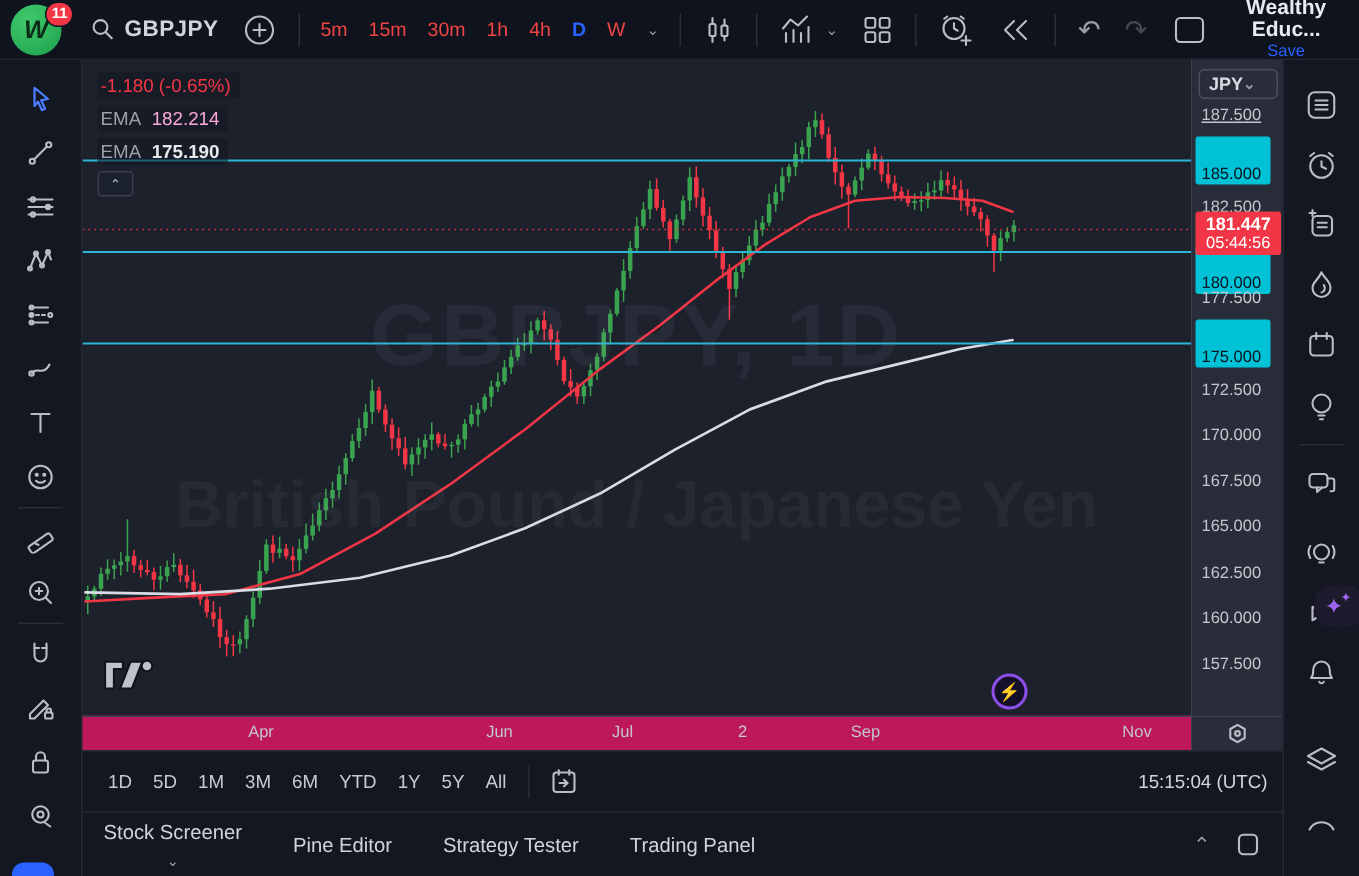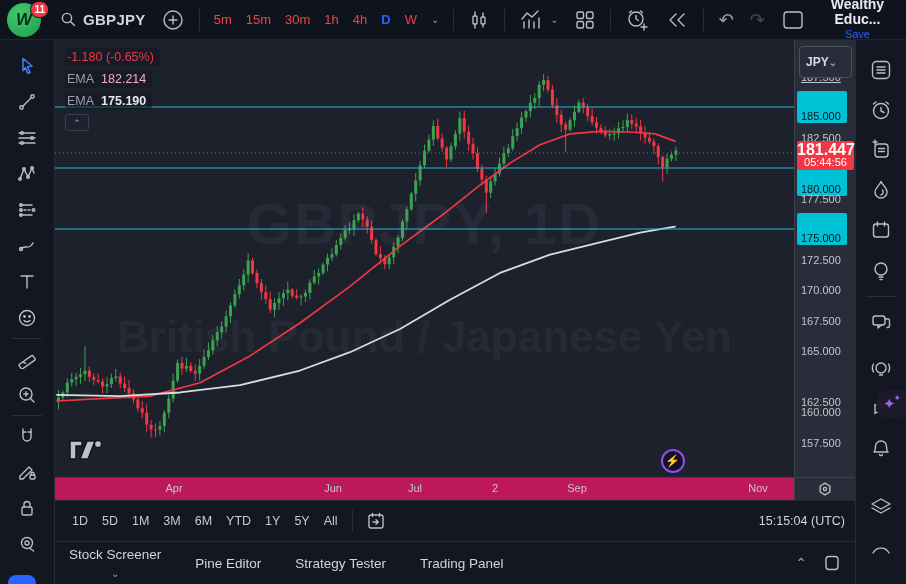--- a/index.html
+++ b/index.html
@@ -50,23 +50,23 @@
     font-size:11px; color:#c2c6cd; }
   .taxis .tlabel { position:absolute; top:4px; transform:translateX(-50%); }
   .scale-col { width:61px; flex:none; display:flex; flex-direction:column; border-left:1px solid #3b404c; }
   .pscale { height:437px; background:#282d39; position:relative; font-size:11px; color:#c2c6cd; }
   .corner { height:23px; background:#282d39; border-top:1px solid #3b404c; display:flex;
     align-items:center; justify-content:center; }
   .ptick { position:absolute; left:6px; transform:translateY(-50%); white-space:nowrap; }
   .ptick.cyan { left:2px; background:#00c2d7; color:#071520; padding:19px 6px 1px 4px; border-radius:2px; }
   .plabel-cur { position:absolute; left:2px; width:57px; background:#f23645; color:#fff; border-radius:2px;
     text-align:center; padding:2px 0 1px; line-height:13px; }
-  .plabel-cur .p { font-weight:bold; font-size:16px; }
+  .plabel-cur .p { font-weight:bold; font-size:12px; }
   .plabel-cur .cd { font-size:11px; }
-  .jpy { position:absolute; left:4px; top:6px; width:53px; height:32px; border:1px solid #4a4f5c;
+  .jpy { position:absolute; left:4px; top:6px; width:53px; height:20px; border:1px solid #4a4f5c;
     border-radius:4px; background:#282d39; display:flex; align-items:center; justify-content:flex-start;
     padding:0 6px; font-size:12px; font-weight:bold; color:#d8dbe2; z-index:5; }
 
   
   .legend { position:absolute; left:10px; top:8px; z-index:4; font-size:12.5px; }
   .legend .row { margin-bottom:4px; display:inline-flex; gap:7px; background:rgba(19,23,34,.55);
     padding:2px 6px 2px 2px; border-radius:2px; }
   .legend .row { display:flex; width:max-content; }
   .chg { color:#f23645; }
   .ema-l { color:#9b9faa; }
@@ -646,21 +646,21 @@
           <div class="ptick" style="top: 36.5px; text-decoration: underline;">187.500</div>
               <div class="ptick cyan" style="top: 67px;">185.000</div>
               <div class="ptick" style="top: 97.5px;">182.500</div>
               <div class="ptick cyan" style="top: 140px;">180.000</div>
               <div class="ptick" style="top: 158.5px;">177.500</div>
               <div class="ptick cyan" style="top: 189px;">175.000</div>
               <div class="ptick" style="top: 219.5px;">172.500</div>
               <div class="ptick" style="top: 250px;">170.000</div>
               <div class="ptick" style="top: 280.5px;">167.500</div>
               <div class="ptick" style="top: 311px;">165.000</div>
-              <div class="ptick" style="top: 341.5px; margin-top: 20px;">162.500</div>
+              <div class="ptick" style="top: 341.5px;">162.500</div>
               <div class="ptick" style="top: 372px;">160.000</div>
               <div class="ptick" style="top: 402.5px;">157.500</div>
               <div class="plabel-cur" style="top: 101px;">
                 <div class="p">181.447</div>
                 <div class="cd">05:44:56</div>
               </div>
             </div>
           <div class="corner">
             <svg class="icon" width="16" height="16" viewBox="0 0 16 16">
                 <path d="M8 2.2 L12.8 5 V11 L8 13.8 L3.2 11 V5 Z"></path>

